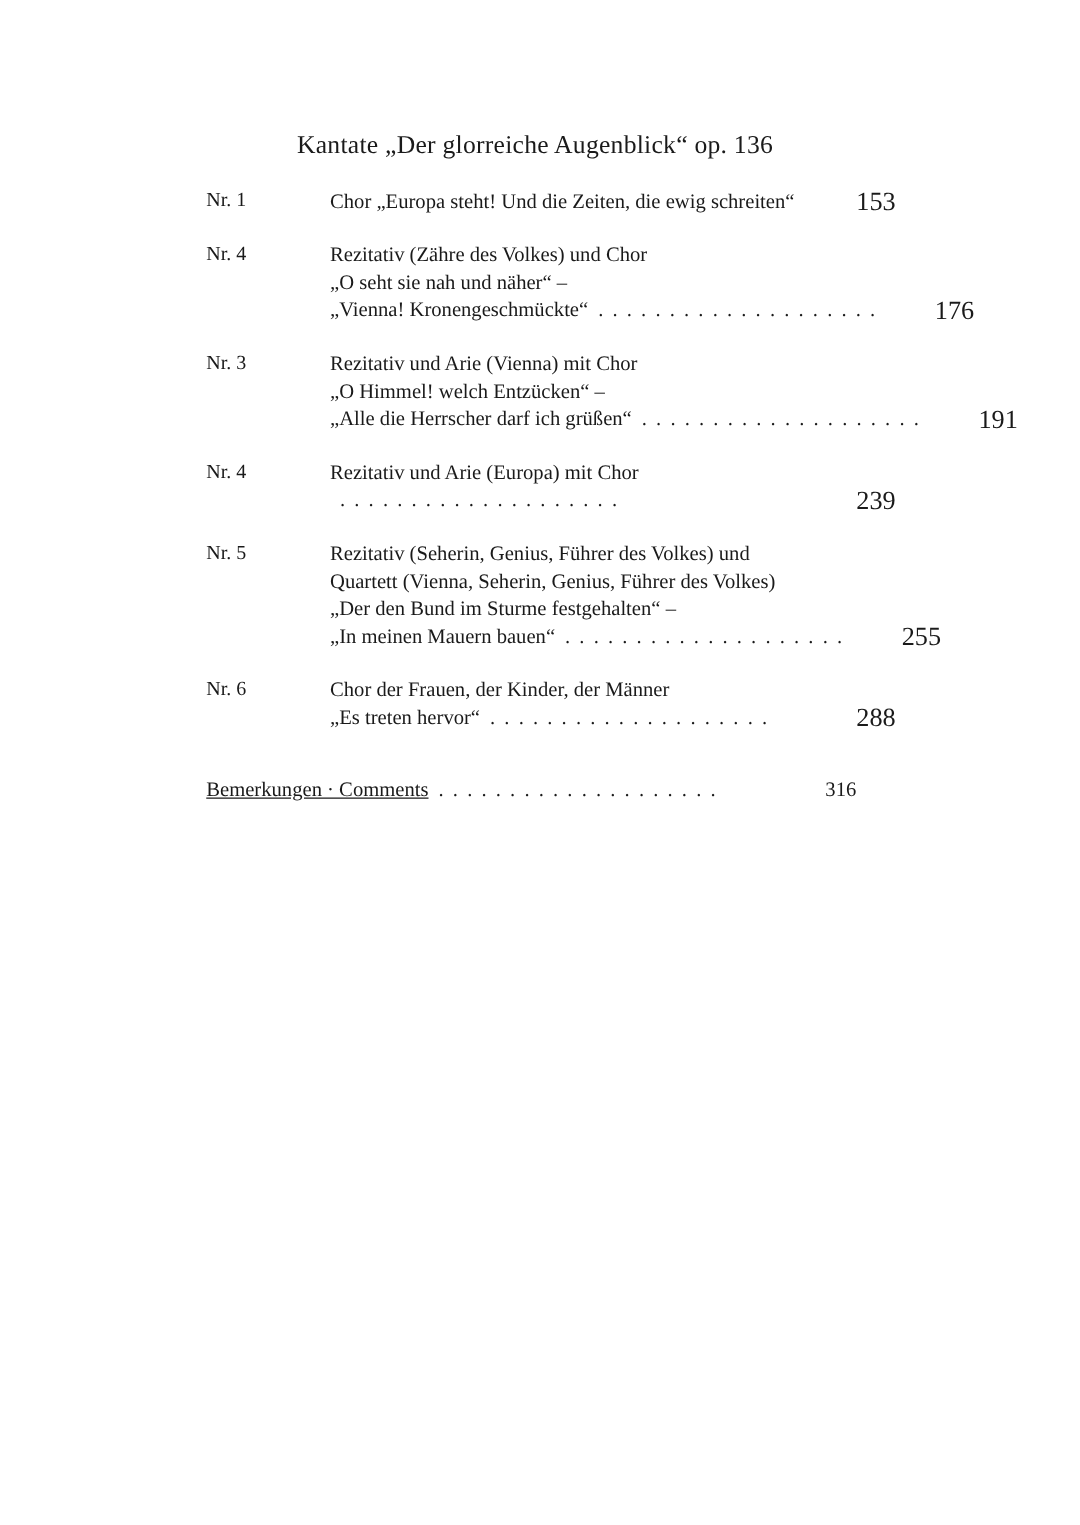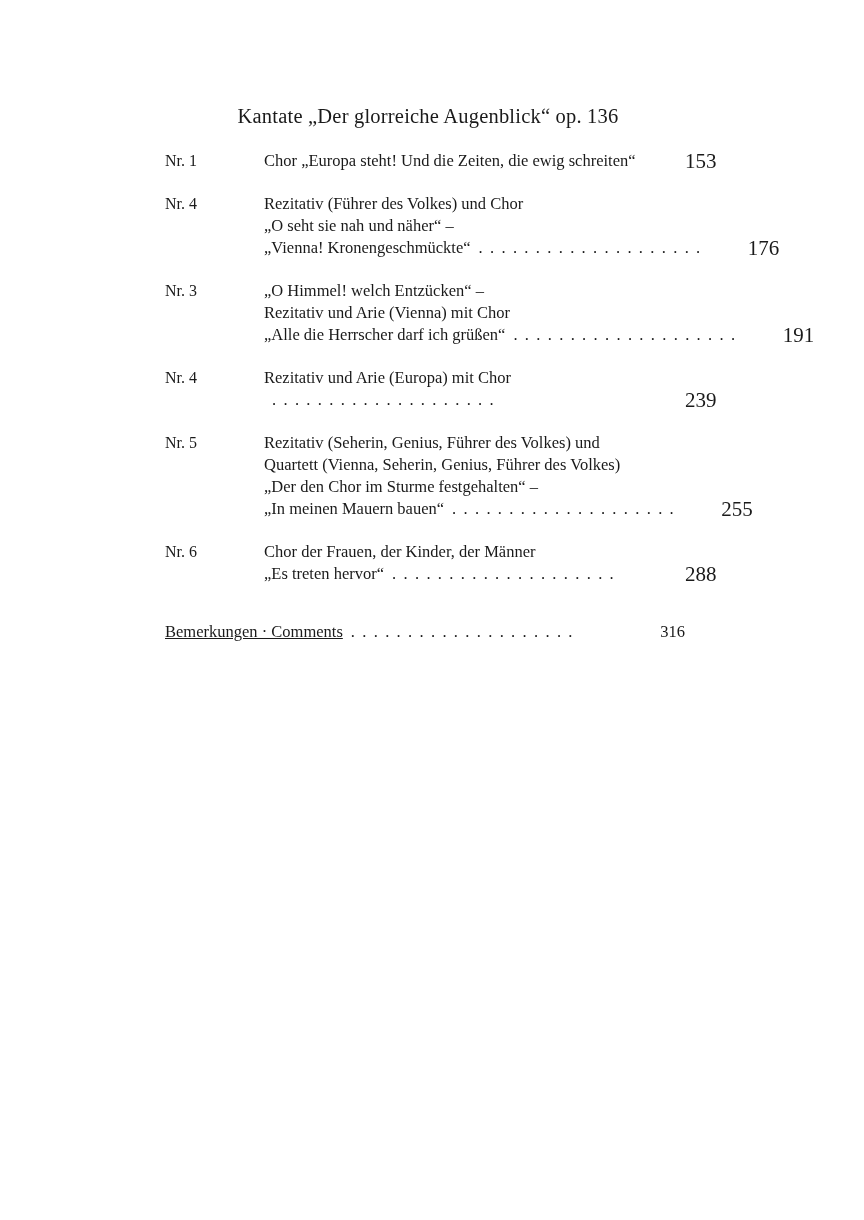--- a/index.html
+++ b/index.html
@@ -124,45 +124,45 @@
         </div>
         <div class="entry-page floatbot">153</div>
       </div>
     </div>
 
     <div class="entry">
       <div class="entry-num">Nr. 4</div>
       <div class="entry-body">
         <div class="entry-rows">
           <div class="entry-line">
-            <span class="line-text">Rezitativ (Führer des Volkes) und Chor</span>
+            <span class="line-text">Rezitativ (Zähre des Volkes) und Chor</span>
           </div>
           <div class="entry-line">
             <span class="line-text">„O seht sie nah und näher“ –</span>
           </div>
           <div class="entry-line">
             <span class="line-text">„Vienna! Kronengeschmückte“</span>
             <span class="leader">. . . . . . . . . . . . . . . . . . . .</span>
           </div>
         </div>
         <div class="entry-page floatbot">176</div>
       </div>
     </div>
 
     <div class="entry">
       <div class="entry-num">Nr. 3</div>
       <div class="entry-body">
         <div class="entry-rows">
           <div class="entry-line">
+            <span class="line-text">Rezitativ und Arie (Vienna) mit Chor</span>
+          </div>
+          <div class="entry-line">
             <span class="line-text">„O Himmel! welch Entzücken“ –</span>
           </div>
           <div class="entry-line">
-            <span class="line-text">Rezitativ und Arie (Vienna) mit Chor</span>
-          </div>
-          <div class="entry-line">
             <span class="line-text">„Alle die Herrscher darf ich grüßen“</span>
             <span class="leader">. . . . . . . . . . . . . . . . . . . .</span>
           </div>
         </div>
         <div class="entry-page floatbot">191</div>
       </div>
     </div>
 
     <div class="entry">
       <div class="entry-num">Nr. 4</div>
@@ -183,21 +183,21 @@
       <div class="entry-num">Nr. 5</div>
       <div class="entry-body">
         <div class="entry-rows">
           <div class="entry-line">
             <span class="line-text">Rezitativ (Seherin, Genius, Führer des Volkes) und</span>
           </div>
           <div class="entry-line">
             <span class="line-text">Quartett (Vienna, Seherin, Genius, Führer des Volkes)</span>
           </div>
           <div class="entry-line">
-            <span class="line-text">„Der den Chor im Sturme festgehalten“ –</span>
+            <span class="line-text">„Der den Bund im Sturme festgehalten“ –</span>
           </div>
           <div class="entry-line">
             <span class="line-text">„In meinen Mauern bauen“</span>
             <span class="leader">. . . . . . . . . . . . . . . . . . . .</span>
           </div>
         </div>
         <div class="entry-page floatbot">255</div>
       </div>
     </div>
 

